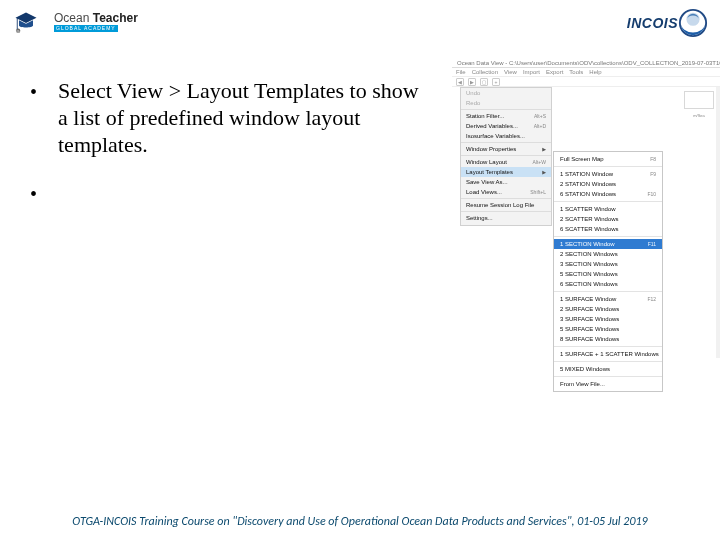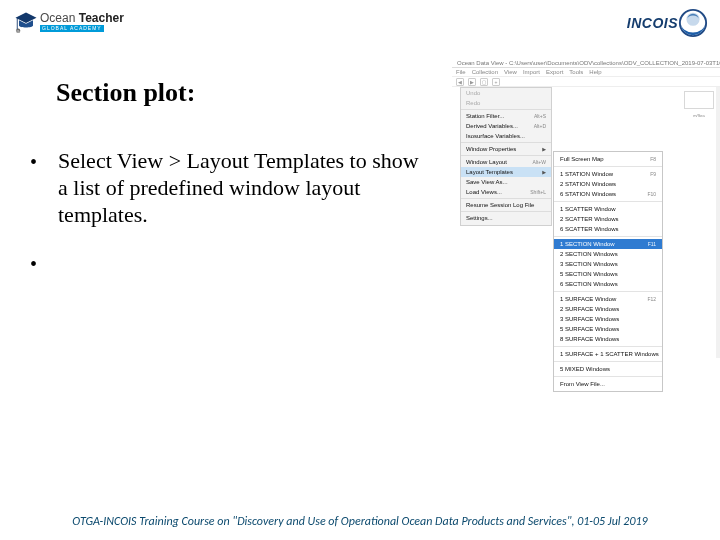--- a/index.html
+++ b/index.html
@@ -12,21 +12,21 @@
   }
 
   
   .header {
     position: absolute;
     left: 0; top: 8px;
     width: 100%; height: 35px;
     display: flex; justify-content: space-between; align-items: flex-start;
     padding: 0 12px;
   }
-  .logo-left { display: flex; align-items: center; gap: 0; text-align: right; }
+  .logo-left { display: flex; align-items: center; gap: 14px; text-align: right; }
   .ot-cap { position: relative; width: 28px; height: 28px; }
   .ot-cap svg { width: 28px; height: 28px; }
   .ot-text { display: flex; flex-direction: column; line-height: 1; }
   .ot-line1 { font-family: Arial, sans-serif; font-size: 12px; color: #4a4a4a; }
   .ot-line1 .bold { font-weight: 700; color: #222; }
   .ot-badge { font-family: Arial, sans-serif; font-size: 5px; letter-spacing: 1px; color: #fff; background: #009bd9; padding: 1px 2px; margin-top: 1px; width: fit-content; }
 
   .logo-right { display: flex; align-items: center; }
   .incois-name { font-family: Arial, sans-serif; font-size: 14px; font-weight: 700; font-style: italic; color: #153d6e; letter-spacing: 0.5px; }
   .incois-emblem { width: 30px; height: 30px; }
@@ -114,21 +114,20 @@
         <circle cx="16" cy="16" r="14" fill="none" stroke="#214a85" stroke-width="2"></circle>
         <path d="M3 16 A13 13 0 0 0 29 16 A13 10 0 0 1 3 16" fill="#1d5ea8"></path>
         <circle cx="16" cy="12" r="7" fill="#c7d9ec"></circle>
         <path d="M10 12 A6 6 0 0 1 22 12 A6 4 0 0 0 10 12" fill="#4a7fb7"></path>
       </svg>
     </span>
   </div>
 </div>
 
 <div class="content">
-  <h2 class="title">Section plot:</h2>
   <ul class="bullets">
     <li>
       <span class="dot">•</span>
       <span class="txt">Select View &gt; Layout Templates to show a list of predefined window layout templates.</span>
     </li>
     <li>
       <span class="dot">•</span>
     </li>
   </ul>
 </div>

